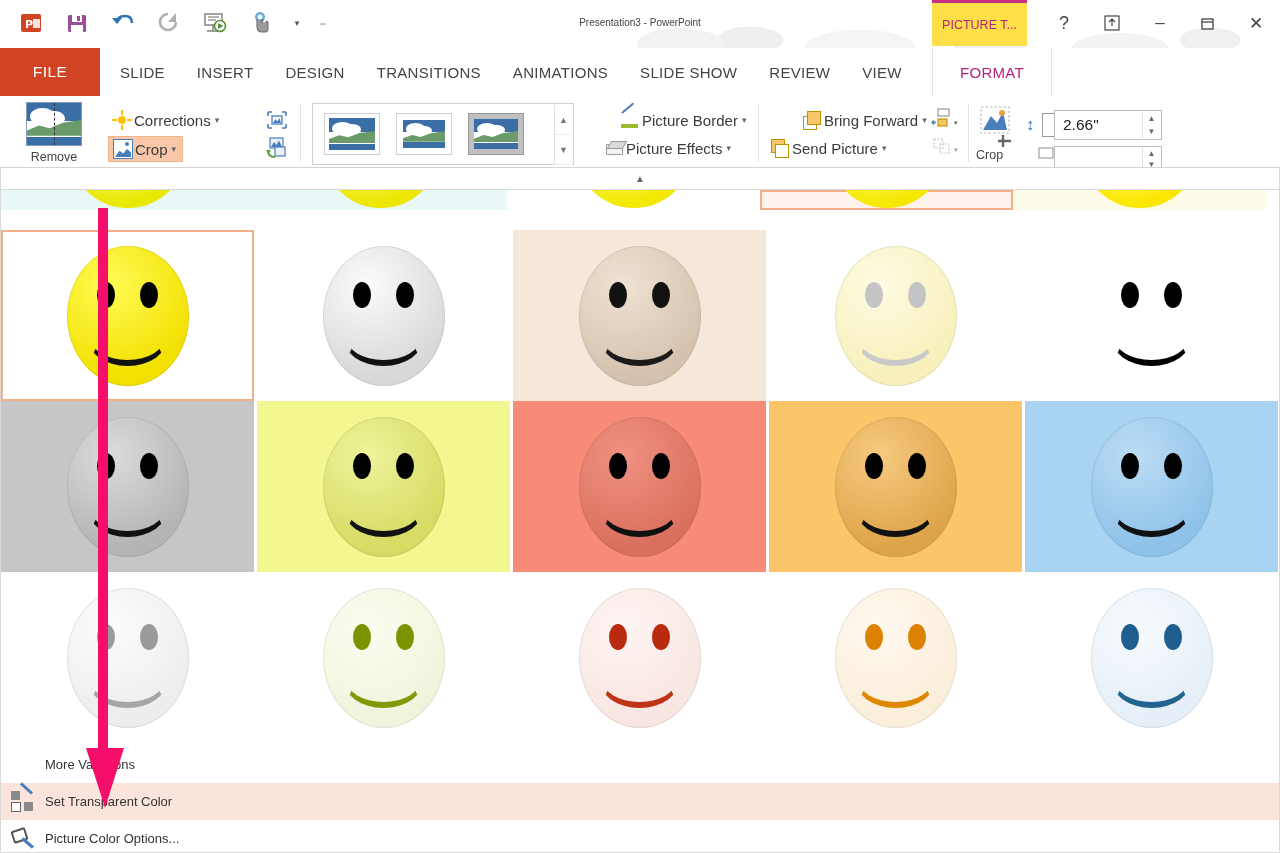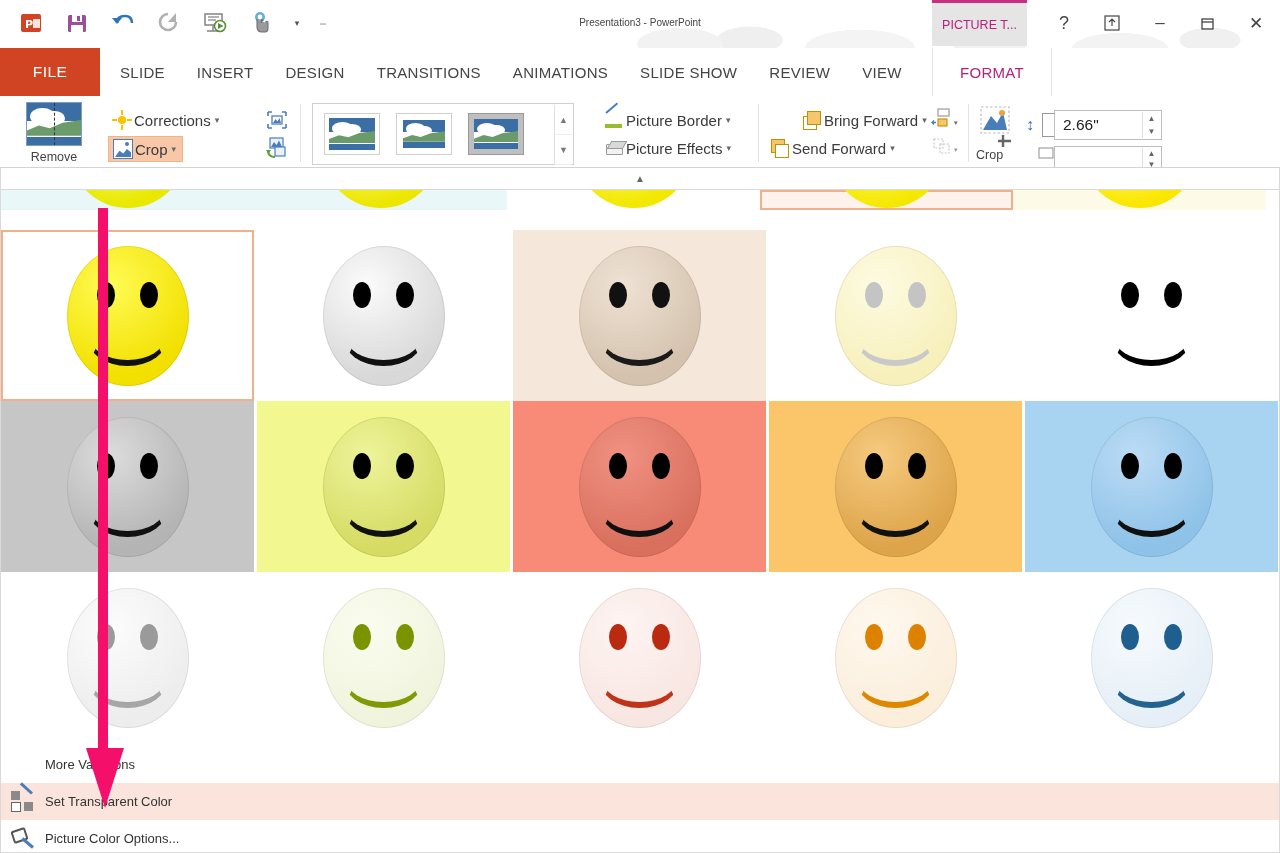--- a/index.html
+++ b/index.html
@@ -32,21 +32,21 @@
     width: 46px; height: 36px; display: flex; align-items: center; justify-content: center;
     cursor: pointer;
   }
   .qat-btn.small { width: 26px; }
   .doc-title {
     position: absolute; left: 0; top: 17px; width: 1280px; text-align: center;
     font-size: 10px; color: #444; pointer-events: none;
   }
   .ctx-tabtitle {
     position: absolute; left: 932px; top: 0; width: 95px; height: 46px;
-    background: #e5e5e5; color: #b8207f; font-size: 12.5px;
+    background: #fde047; color: #b8207f; font-size: 12.5px;
     display: flex; align-items: center; justify-content: center;
     border-top: 3px solid #c9307f;
     overflow: hidden; white-space: nowrap;
   }
   .winbtns { position: absolute; right: 0; top: 0; display: flex; height: 46px; }
   .winbtn {
     width: 48px; height: 46px; display: flex; align-items: center; justify-content: center;
     color: #444; font-size: 17px; cursor: pointer;
   }
   .winbtn.help { font-size: 18px; }
@@ -504,41 +504,41 @@
               <div class="water"></div>
           </div>
         </div>
       </div>
       <div class="gal-scroll">
         <div>▲</div>
         <div>▼</div>
       </div>
     </div>
 
-    <div class="menu-item" style="left:600px; top:12px;">
+    <div class="menu-item" style="left:616px; top:12px;">
       <span class="ic ic-pen"></span>
       <span>Picture Border</span>
       <span class="caret">▾</span>
     </div>
     <div class="menu-item" style="left:600px; top:40px;">
       <span class="ic ic-cube"></span>
       <span>Picture Effects</span>
       <span class="caret">▾</span>
     </div>
 
     <div class="grp-sep" style="left:758px;"></div>
 
     <div class="menu-item" style="left:798px; top:12px;">
       <span class="ic ic-fwd"></span>
       <span>Bring Forward</span>
       <span class="caret">▾</span>
     </div>
     <div class="menu-item" style="left:766px; top:40px;">
       <span class="ic ic-bwd"></span>
-      <span>Send Forward</span>
+      <span>Send Picture</span>
       <span class="caret">▾</span>
     </div>
 
     <div style="position:absolute;left:928px;top:12px;width:34px;height:22px;cursor:pointer;">
       <svg width="34" height="22" viewBox="0 0 34 22">
         <rect x="10" y="1" width="11" height="7" fill="none" stroke="#9a9a9a" stroke-width="1.2"></rect>
         <rect x="10" y="11" width="9" height="7" fill="#f5c66a" stroke="#bf9000" stroke-width="1.1"></rect>
         <path d="M8 14.5 L4 14.5 M6 12.5 L4 14.5 L6 16.5" stroke="#4a7ebb" stroke-width="1.3" fill="none"></path>
         <text x="26" y="17" font-family="DejaVu Sans" font-size="7" fill="#666">▾</text>
       </svg>

